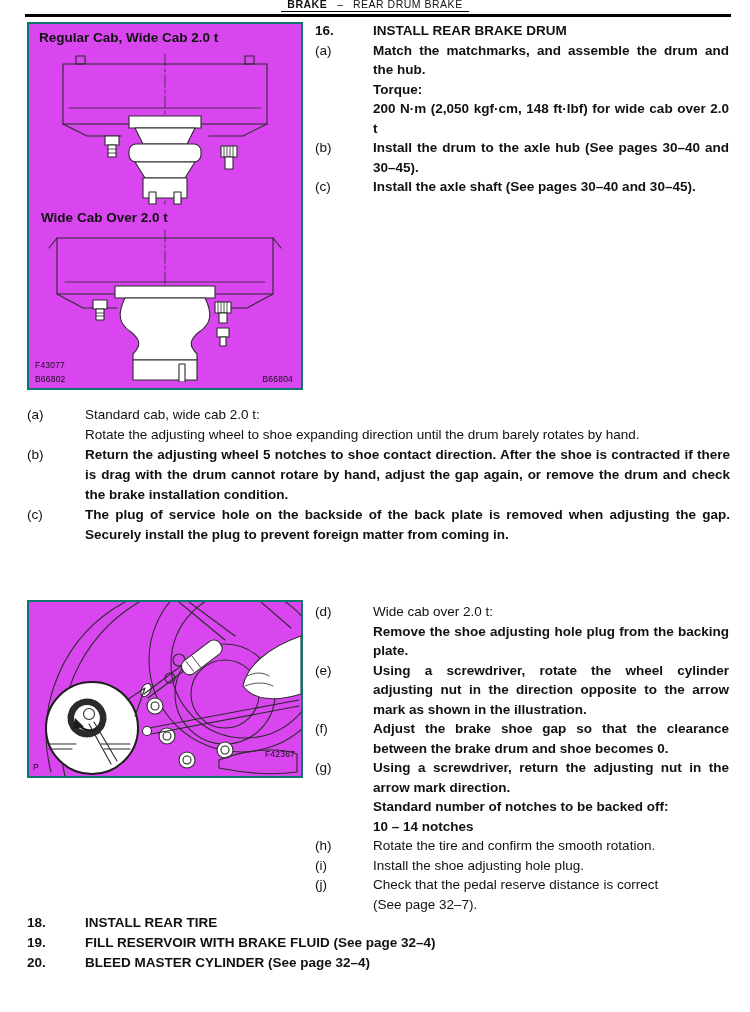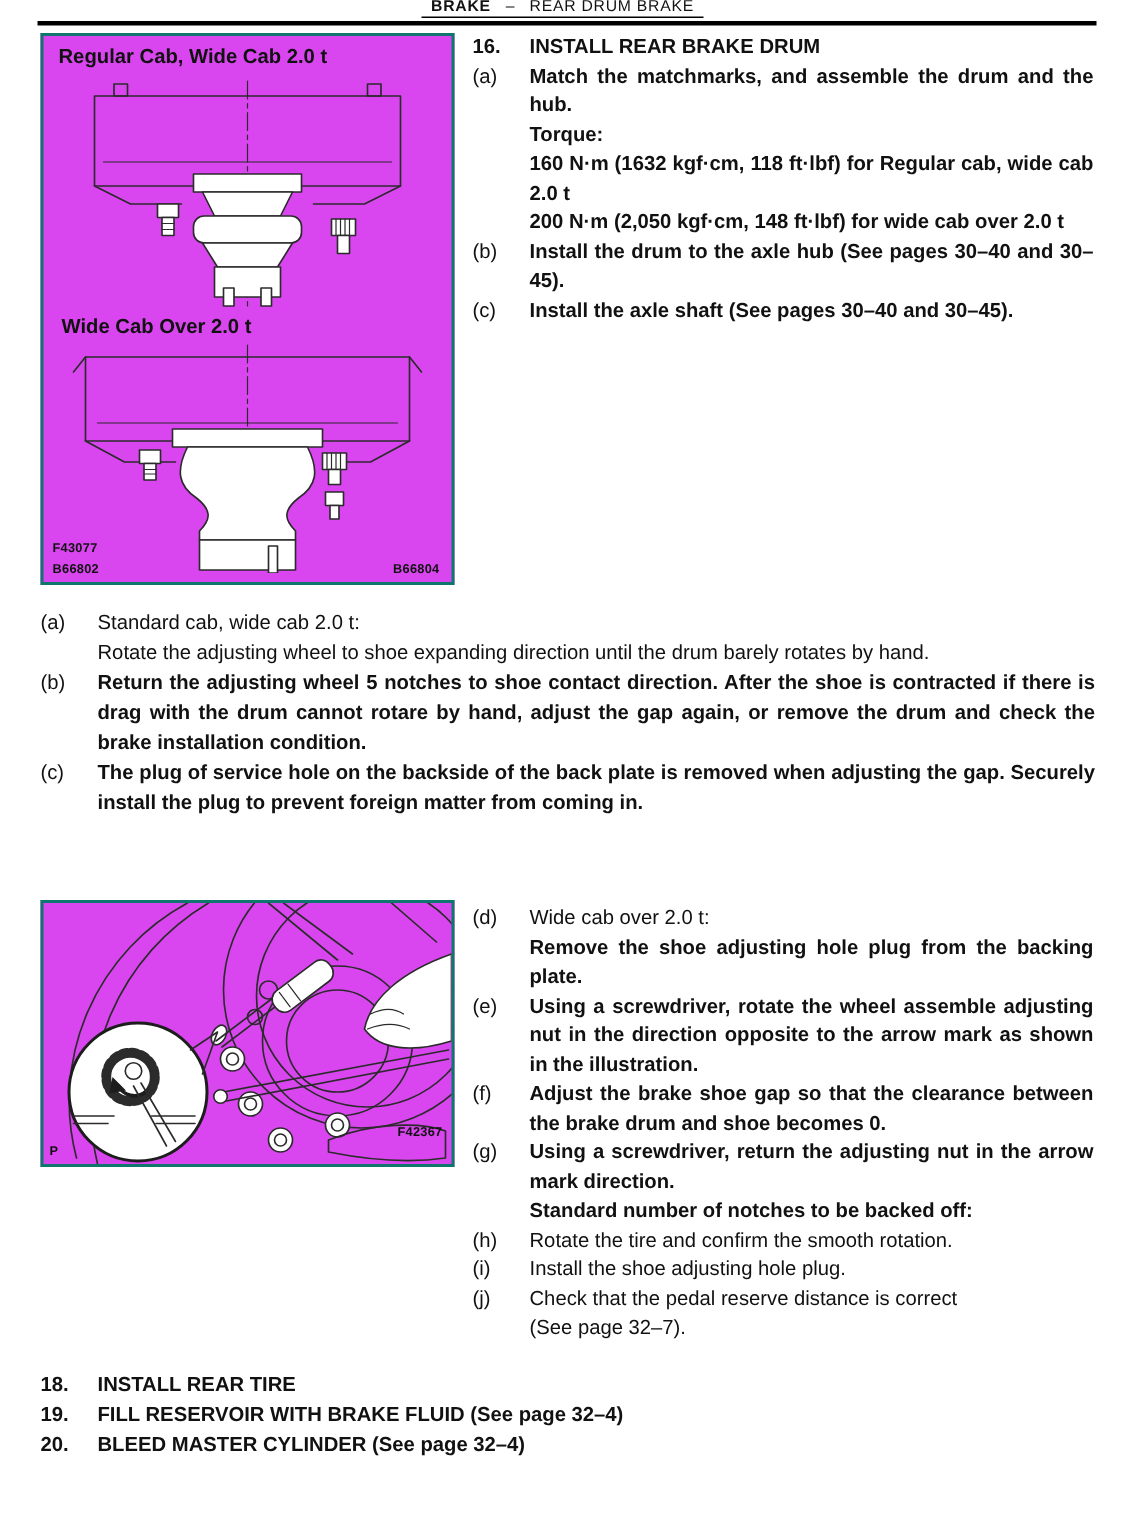--- a/index.html
+++ b/index.html
@@ -16,33 +16,33 @@
   .hdr-left { font-weight:bold; letter-spacing:.5px; }
   .hdr-dash { margin:0 10px; }
   .hdr-right { letter-spacing:.5px; }
   .rule { position:absolute; top:14px; left:25px; width:706px; height:2.5px; background:#000; }
 
   
   .figbox { position:absolute; border:2px solid #0f766e; background:#d946ef; box-sizing:border-box; }
   #fig1 { left:27px; top:22px; width:276px; height:368px; }
   #fig2 { left:27px; top:600px; width:276px; height:178px; }
   .figlabel { position:absolute; font-weight:bold; font-size:13.5px; white-space:nowrap; }
-  .figcode { position:absolute; font-size:8.5px; letter-spacing:.2px;font-weight:bold; }
+  .figcode { position:absolute; font-size:8.5px; letter-spacing:.2px; }
   svg { position:absolute; stroke-linecap:round; stroke-linejoin:round; }
   .ln { stroke:#2b2b2b; stroke-width:1.1; fill:none; }
   .lnw { stroke:#2b2b2b; stroke-width:1.1; fill:#fff; }
   .thin { stroke:#2b2b2b; stroke-width:.8; fill:none; }
 
   
   .col { position:absolute; font-size:13.5px; line-height:19.5px; }
   #col16 { left:315px; top:21px;  width:414px; }
   #sec17 { left:27px;  top:405px; width:703px; line-height:20px; }
   #col17b{ left:315px; top:602px; width:414px; }
   #bottom{ left:27px;  top:913px; width:703px; line-height:20px; }
-  .row { display:flex; }
+  .row { display:flex;gap:20px; }
   .num { width:38px; flex:none; }
   .txt { flex:1; text-align:justify;font-weight:bold; }
   .txtl { flex:1; }
   .b { font-weight:bold; }
 </style>
 </head>
 <body>
 
 <div class="page">
 
@@ -119,21 +119,20 @@
   <div id="col16" class="col">
     <div class="row">
       <div class="num b">16.</div>
       <div class="txtl b">INSTALL REAR BRAKE DRUM</div>
     </div>
     <div class="row">
       <div class="num">(a)</div>
       <div class="txtl">
         <div class="txt" style="text-align:justify;">Match the matchmarks, and assemble the drum and the hub.</div>
         <div class="b">Torque:</div>
-        <div class="b txt">160 N·m (1632 kgf·cm, 118 ft·lbf) for Regular cab, wide cab 2.0 t</div>
         <div class="b txt">200 N·m (2,050 kgf·cm, 148 ft·lbf) for wide cab over 2.0 t</div>
       </div>
     </div>
     <div class="row">
       <div class="num">(b)</div>
       <div class="txt">Install the drum to the axle hub (See pages 30–40 and 30–45).</div>
     </div>
     <div class="row">
       <div class="num">(c)</div>
       <div class="txt">Install the axle shaft (See pages 30–40 and 30–45).</div>
@@ -230,31 +229,32 @@
   <div id="col17b" class="col">
     <div class="row">
       <div class="num">(d)</div>
       <div class="txtl">
         <div>Wide cab over 2.0 t:</div>
         <div class="txt" style="text-align:justify;">Remove the shoe adjusting hole plug from the backing plate.</div>
       </div>
     </div>
     <div class="row">
       <div class="num">(e)</div>
-      <div class="txt">Using a screwdriver, rotate the wheel assemble adjusting nut in the direction opposite to the arrow mark as shown in the illustration.</div>
+      <div class="txt">Using a screwdriver, rotate the wheel cylinder adjusting nut in the direction opposite to the arrow mark as shown in the illustration.</div>
     </div>
     <div class="row">
       <div class="num">(f)</div>
       <div class="txt">Adjust the brake shoe gap so that the clearance between the brake drum and shoe becomes 0.</div>
     </div>
     <div class="row">
       <div class="num">(g)</div>
       <div class="txtl">
         <div class="txt" style="text-align:justify;">Using a screwdriver, return the adjusting nut in the arrow mark direction.</div>
         <div class="b">Standard number of notches to be backed off:</div>
+        <div class="b">10 – 14 notches</div>
       </div>
     </div>
     <div class="row">
       <div class="num">(h)</div>
       <div class="txtl">Rotate the tire and confirm the smooth rotation.</div>
     </div>
     <div class="row">
       <div class="num">(i)</div>
       <div class="txtl">Install the shoe adjusting hole plug.</div>
     </div>

